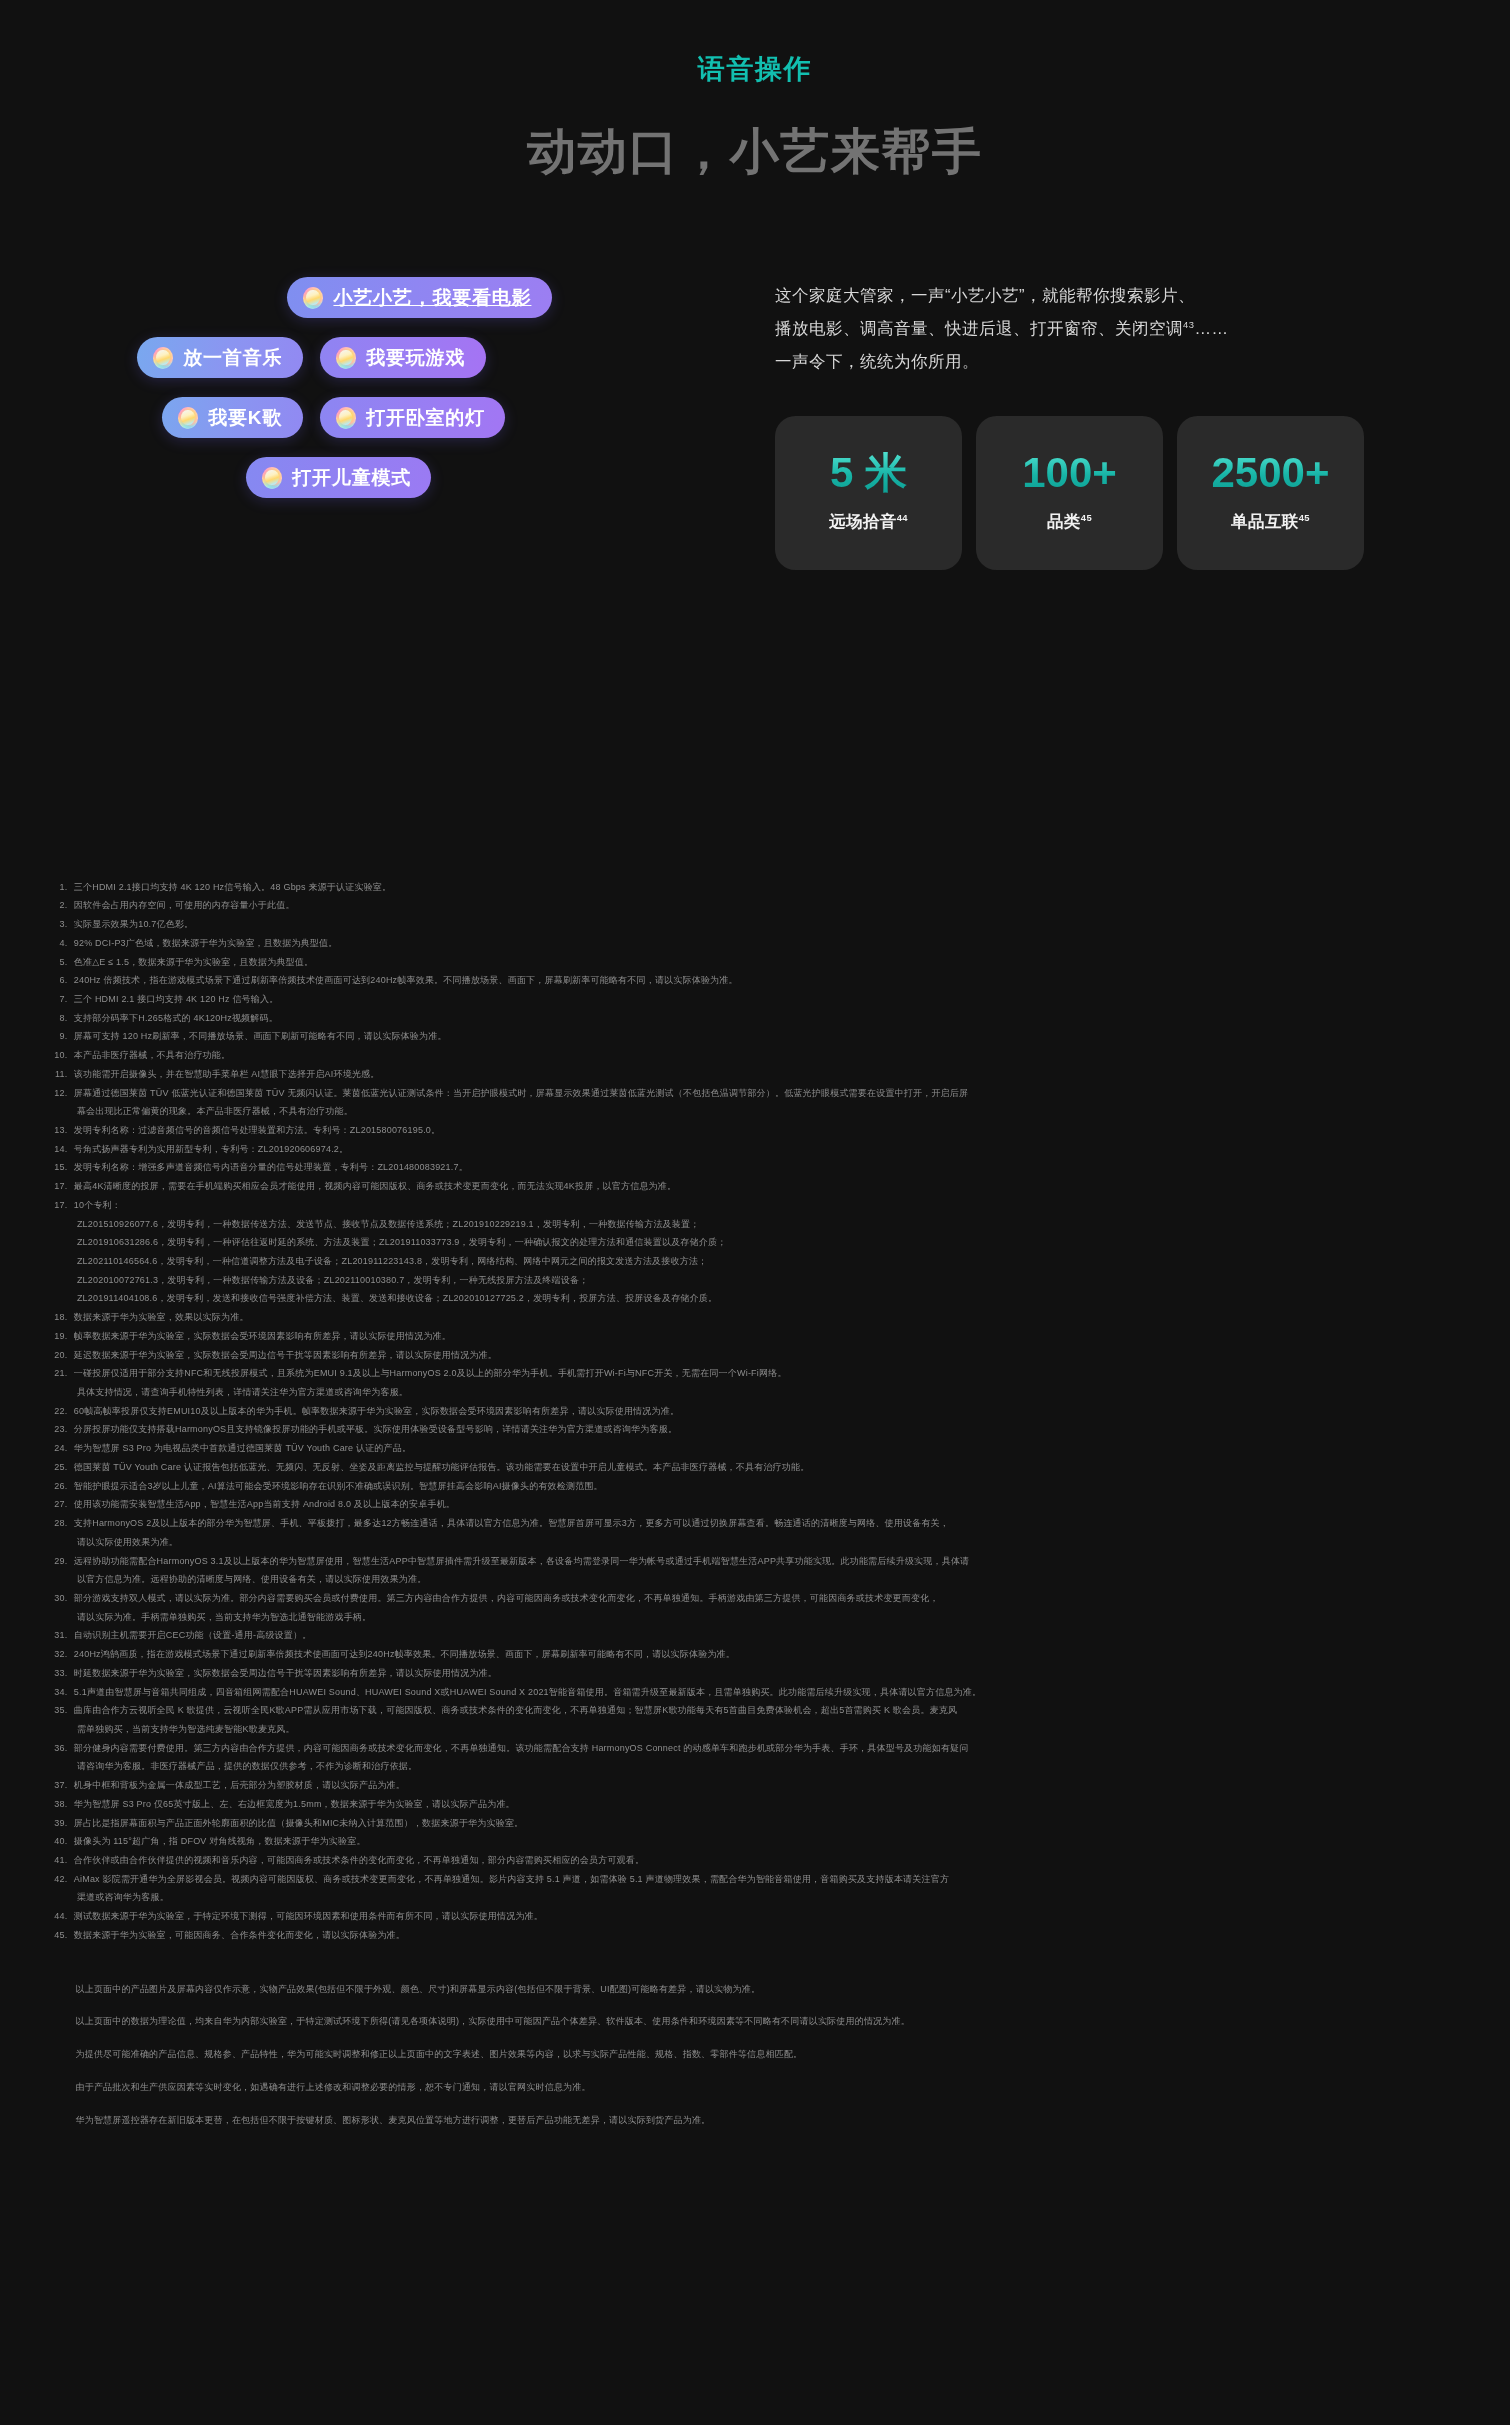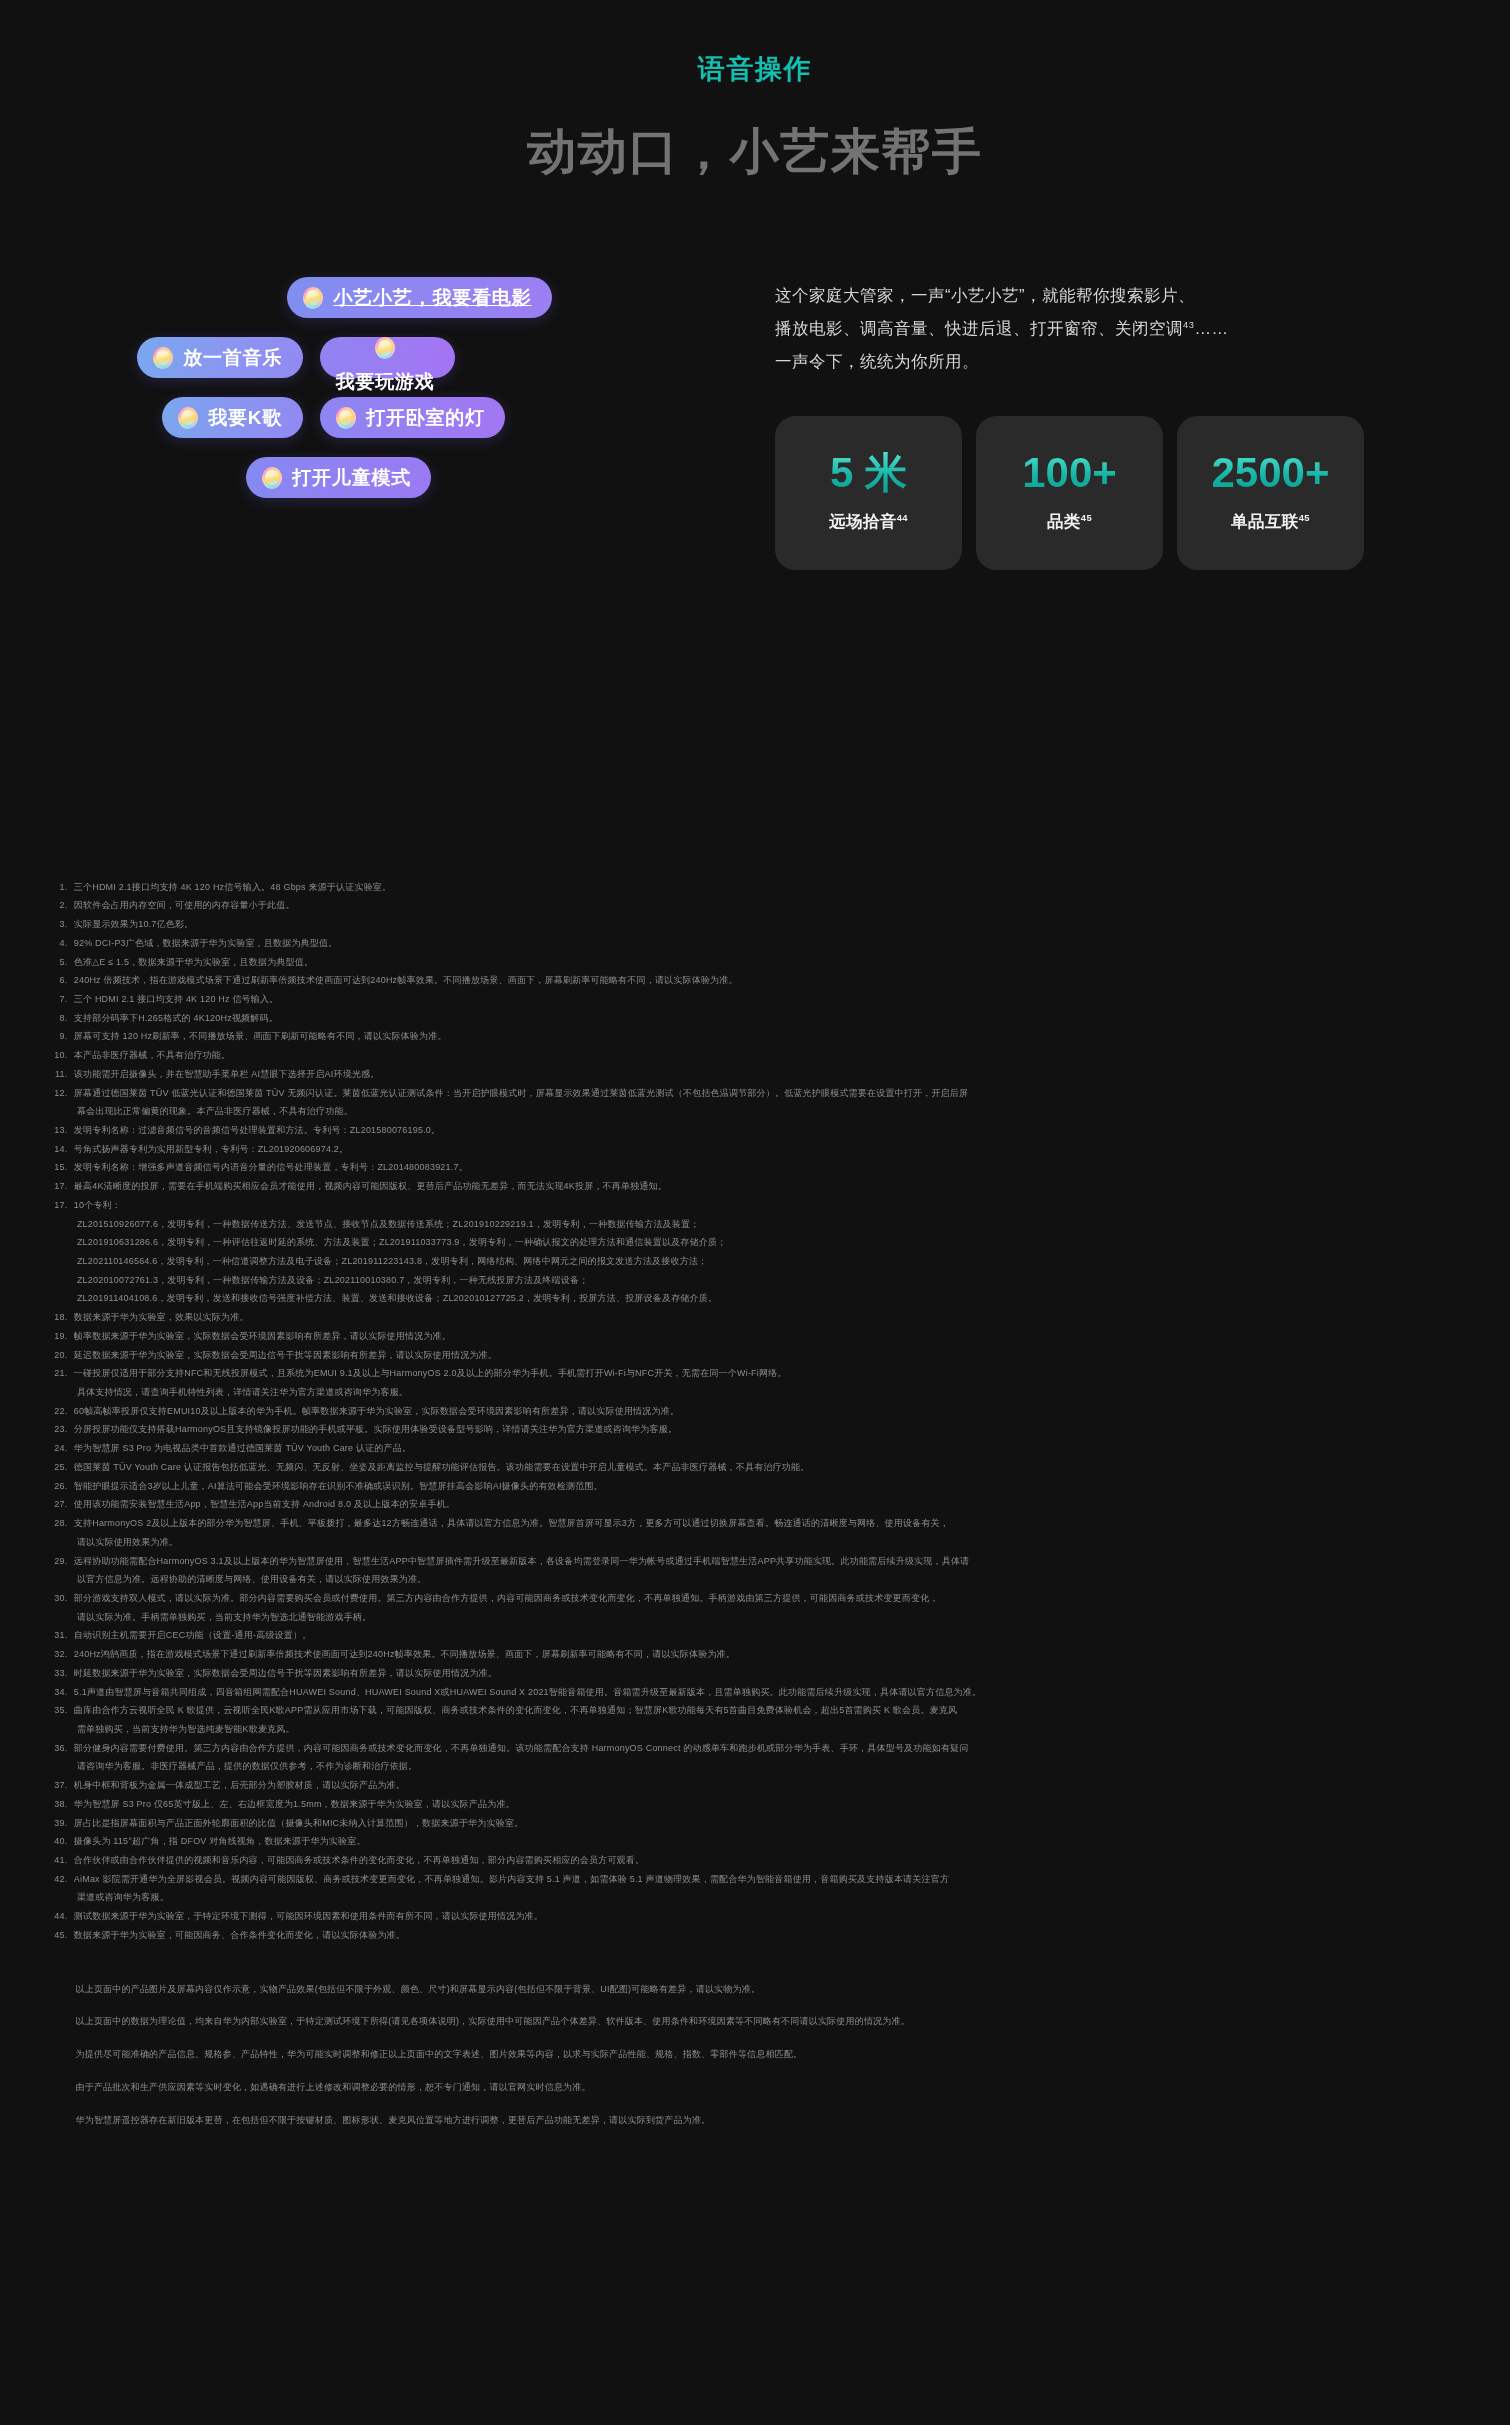--- a/index.html
+++ b/index.html
@@ -43,21 +43,21 @@
     display:inline-flex;align-items:center;gap:10.2px;
     height:41px;padding:0 20.4px 0 15.7px;
     border-radius:23.6px;
     font-size:19px;font-weight:700;color:#ffffff;
     letter-spacing:0.8px;
     white-space:nowrap;
     box-shadow:0 3.1px 14px rgba(110,95,235,.22);
   }
   .bubble.g1{background:linear-gradient(100deg,#7f8ff0 0%,#8f86f2 48%,#9c7ef2 100%);text-decoration:underline;}
   .bubble.g2{background:linear-gradient(100deg,#79a8ef 0%,#8b95f1 55%,#9289f2 100%);}
-  .bubble.g3{background:linear-gradient(100deg,#8f84f2 0%,#9b7cf3 55%,#a573f3 100%);flex-direction:column;}
+  .bubble.g3{background:linear-gradient(100deg,#8f84f2 0%,#9b7cf3 55%,#a573f3 100%);}
   .bubble.g4{background:linear-gradient(100deg,#7ba6ef 0%,#8b93f1 60%,#9189f2 100%);}
   .bubble.g5{background:linear-gradient(100deg,#8c86f2 0%,#9a7df3 60%,#a276f3 100%);}
   .bubble.g6{background:linear-gradient(100deg,#8589f1 0%,#9280f2 55%,#9b7af3 100%);}
 
   
   .orb{
     position:relative;width:20.4px;height:22px;border-radius:50%;
     background:
       radial-gradient(circle at 62% 40%, #fff6b0 0%, #ffd76a 22%, #ffb9a0 42%, transparent 60%),
       linear-gradient(150deg,#ff9ad6 0%,#ff7fb8 18%,#ffd27a 42%,#8fe3e0 70%,#7fb2ef 100%);
@@ -250,21 +250,21 @@
         <li class="fn-item">
           <span class="fn-num">14.</span>
           <span class="fn-text">号角式扬声器专利为实用新型专利，专利号：ZL201920606974.2。</span>
         </li>
         <li class="fn-item">
           <span class="fn-num">15.</span>
           <span class="fn-text">发明专利名称：增强多声道音频信号内语音分量的信号处理装置，专利号：ZL201480083921.7。</span>
         </li>
         <li class="fn-item">
           <span class="fn-num">17.</span>
-          <span class="fn-text">最高4K清晰度的投屏，需要在手机端购买相应会员才能使用，视频内容可能因版权、更替后产品功能无差异，而无法实现4K投屏，不再单独通知。</span>
+          <span class="fn-text">最高4K清晰度的投屏，需要在手机端购买相应会员才能使用，视频内容可能因版权、商务或技术变更而变化，而无法实现4K投屏，以官方信息为准。</span>
         </li>
         <li class="fn-item">
           <span class="fn-num">17.</span>
           <span class="fn-text">10个专利：<span class="fn-sub">
               <span class="fn-sub-line">ZL201510926077.6，发明专利，一种数据传送方法、发送节点、接收节点及数据传送系统；ZL201910229219.1，发明专利，一种数据传输方法及装置；</span>
               <span class="fn-sub-line">ZL201910631286.6，发明专利，一种评估往返时延的系统、方法及装置；ZL201911033773.9，发明专利，一种确认报文的处理方法和通信装置以及存储介质；</span>
               <span class="fn-sub-line">ZL202110146564.6，发明专利，一种信道调整方法及电子设备；ZL201911223143.8，发明专利，网络结构、网络中网元之间的报文发送方法及接收方法；</span>
               <span class="fn-sub-line">ZL202010072761.3，发明专利，一种数据传输方法及设备；ZL202110010380.7，发明专利，一种无线投屏方法及终端设备；</span>
               <span class="fn-sub-line">ZL201911404108.6，发明专利，发送和接收信号强度补偿方法、装置、发送和接收设备；ZL202010127725.2，发明专利，投屏方法、投屏设备及存储介质。</span>
             </span></span>

